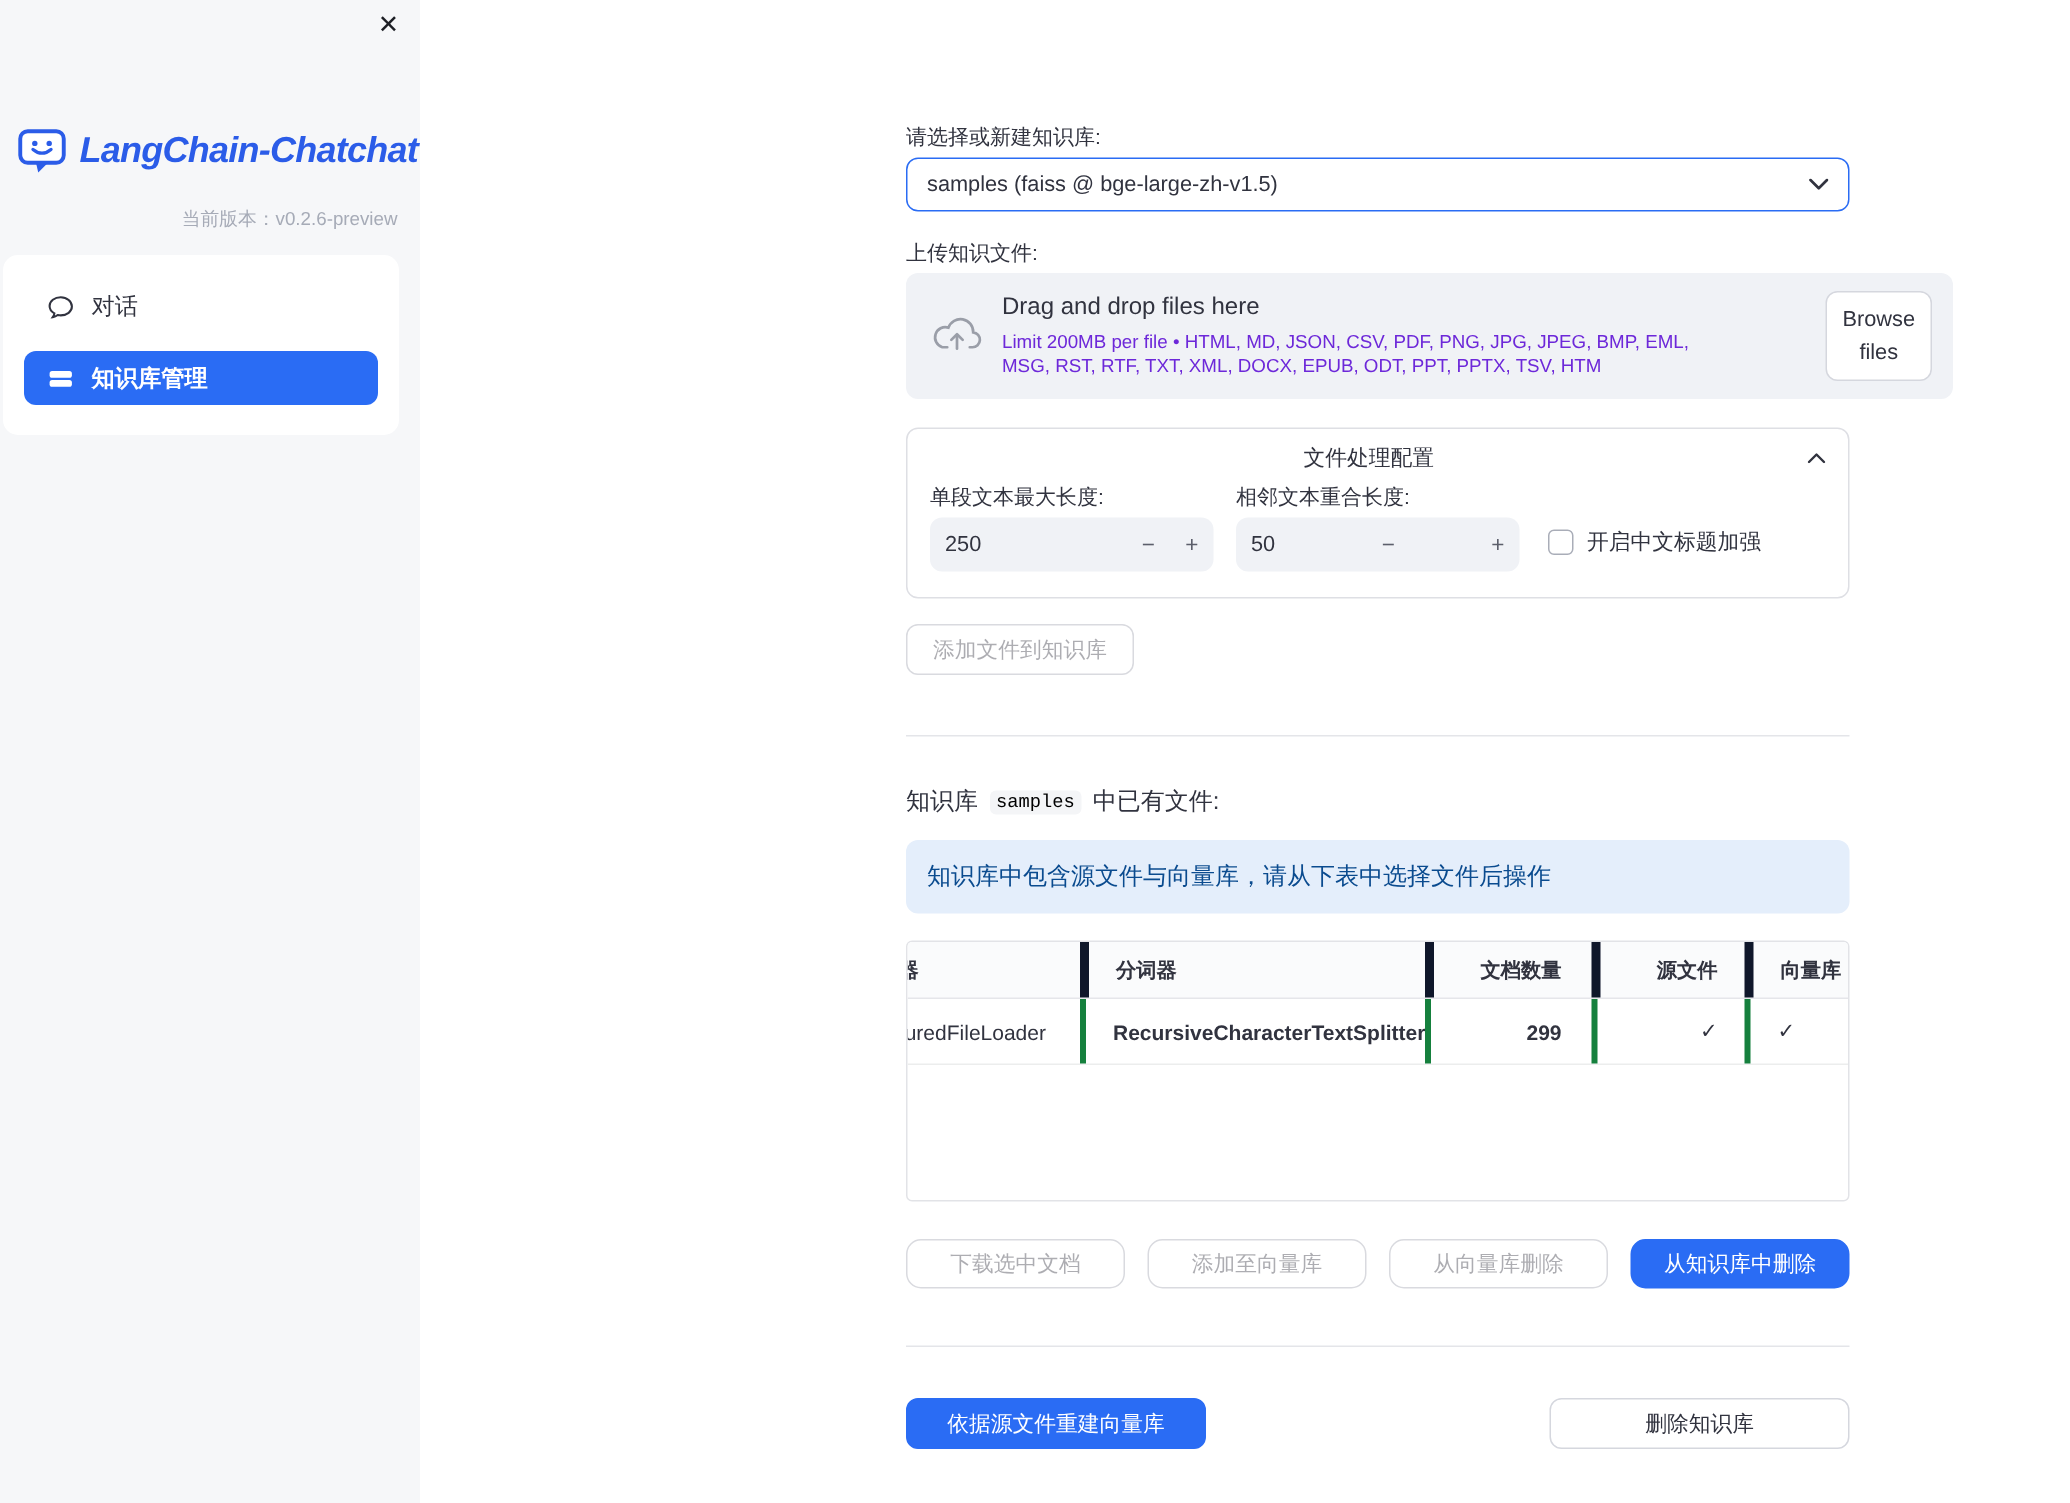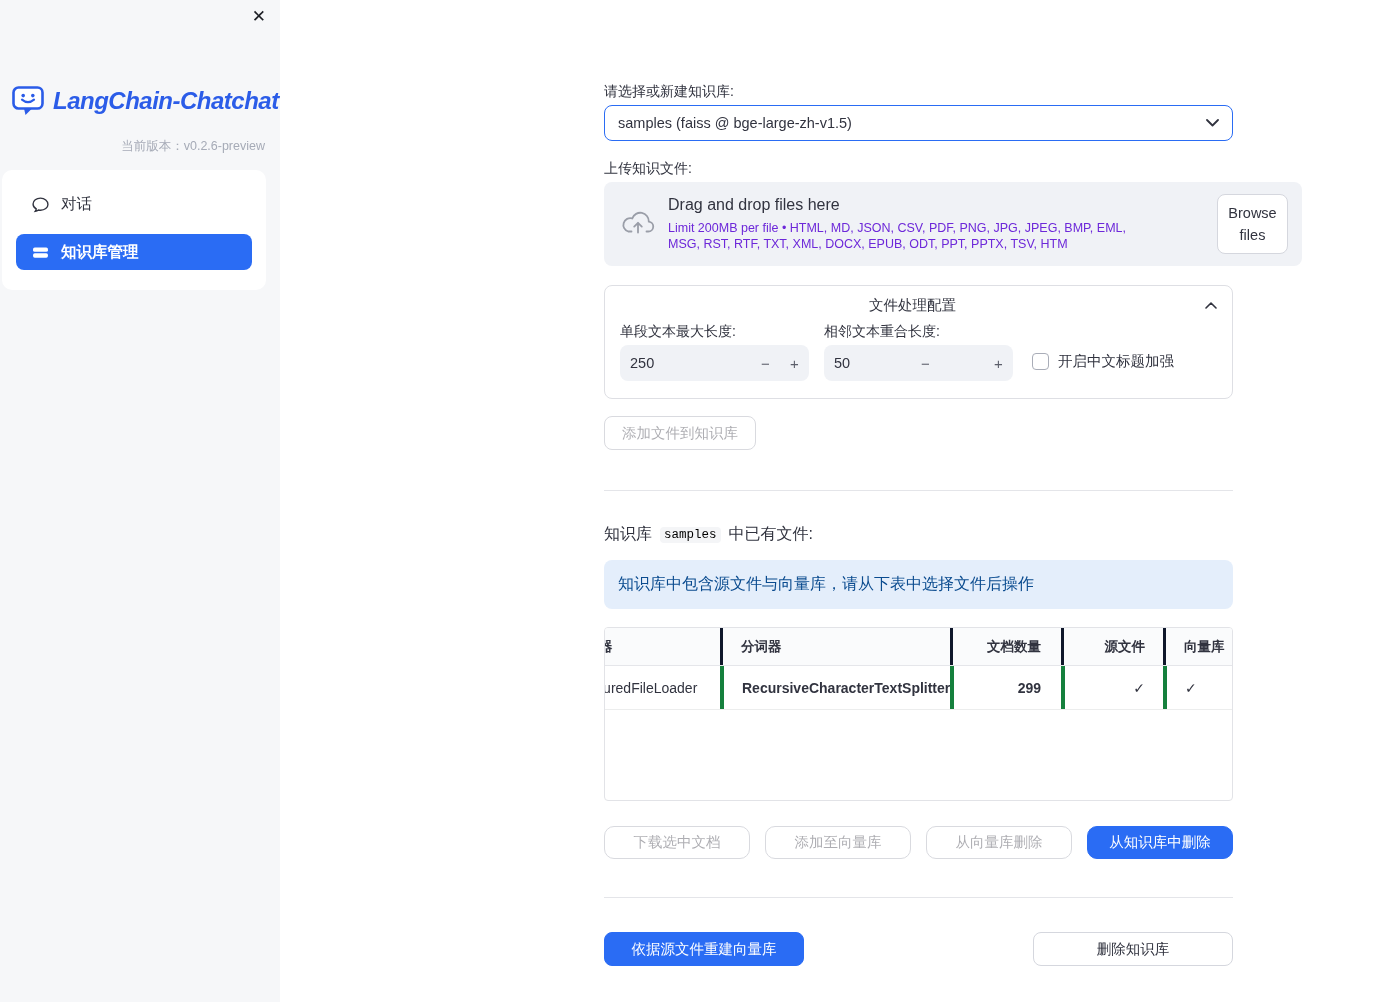--- a/index.html
+++ b/index.html
@@ -51,21 +51,21 @@
   .add-btn { position:absolute; left:0; top:416px; height:34px; padding:0 17px; }
   .hr { position:absolute; left:0; width:629px; height:1px; background:#e4e5e9; }
   .kb-line { position:absolute; left:0; top:524px; font-size:16px; display:flex; align-items:center; gap:8px; }
   .kb-code { font-family:"Liberation Mono","DejaVu Sans Mono",monospace; font-size:12.5px; color:#000000; background:#f4f5f7; padding:1px 4px; border-radius:4px; }
   .infobox { position:absolute; left:0; top:560px; width:629px; height:49px; background:#e4eefb; border-radius:8px;
     display:flex; align-items:center; padding:0 14px; font-size:16px; color:#0a4b8f; }
   
   .dtable { position:absolute; left:0; top:627px; width:629px; height:174px; border:1px solid #e2e3e7; border-radius:4px; background:#fff; overflow:hidden; }
   .thead { display:flex; height:38px; background:#fafbfc; border-bottom:1px solid #e5e6ea; }
   .th { display:flex; align-items:center; font-size:13.5px; font-weight:700; color:#31333f; overflow:hidden; white-space:nowrap; padding:0 18px 0 18px; }
-  .th + .th { border-left:3px solid #0f172a; }
+  .th + .th { border-left:6px solid #0f172a; }
   .trow { display:flex; height:44px; border-bottom:1px solid #eceded; }
   .td { display:flex; align-items:center; font-size:14px; color:#31333f; overflow:hidden; white-space:nowrap; padding:0 18px; }
   .td + .td { border-left:4px solid #15803d;font-weight:bold; }
   .c1 { width:115px; padding-left:0; }
   .c2 { width:230px; }
   .c3 { width:111px; justify-content:flex-end; padding-right:20px; }
   .c4 { width:102px;justify-content:flex-end; }
   .c5 { flex:1; }
   .clip1h { margin-left:-60px; }
   .clip1r { margin-left:-54px; }

